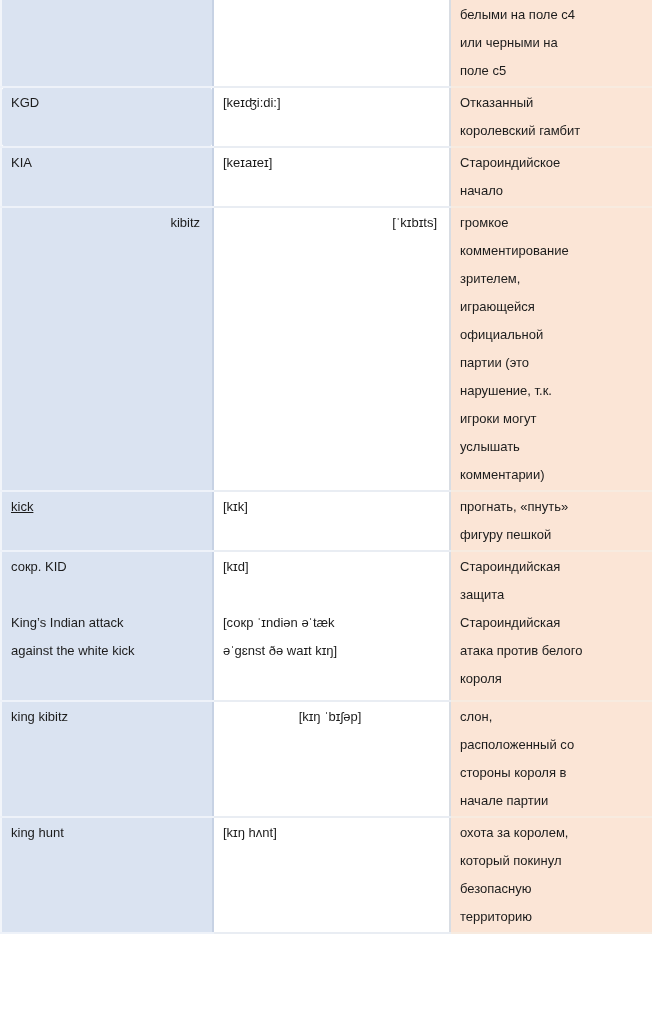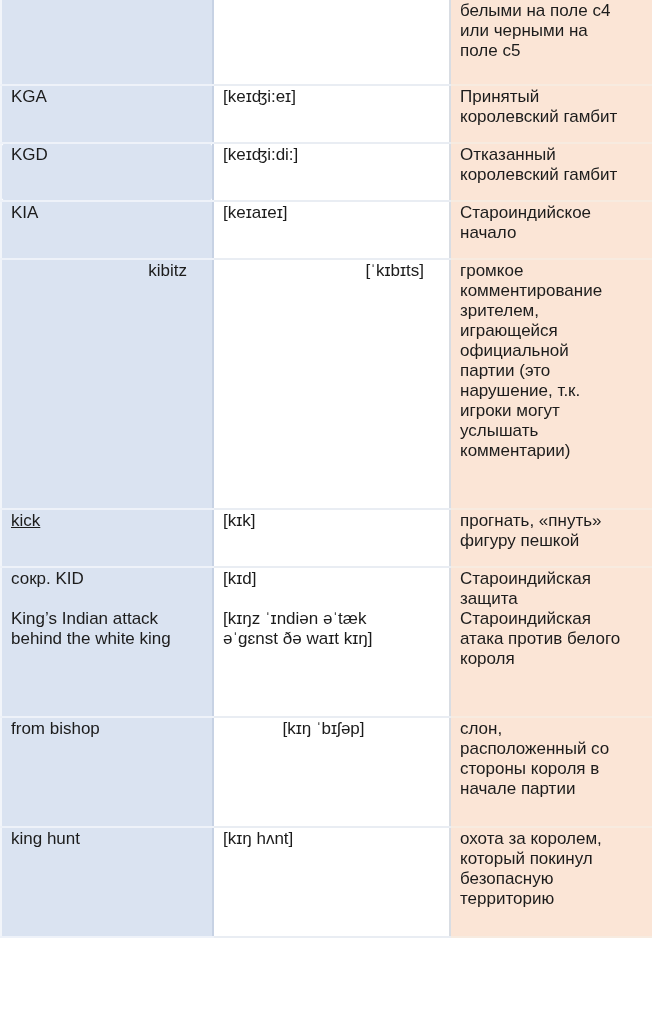--- a/index.html
+++ b/index.html
@@ -16,23 +16,23 @@
     font-family: "Liberation Sans", "DejaVu Sans", sans-serif;
     color: #1c1c1c;
   }
   table.dict {
     border-collapse: collapse;
     table-layout: fixed;
     width: 652px;
   }
   table.dict td {
     vertical-align: top;
-    padding: 1px 25px 1px 9px;
-    font-size: 17px;
-    line-height: 20px;
+    padding: 1px 12px 1px 9px;
+    font-size: 13px;
+    line-height: 28px;
     white-space: pre-line;
     overflow: hidden;
     word-wrap: break-word;
   }
   td.col-en {
     background: var(--col-en-bg, #dae3f1);
     border-left: 2px solid #f2f5fa;
     border-right: 2px solid #c7d2e4;
     border-bottom: 2px solid #eef2f9;
   }
@@ -63,26 +63,20 @@
     </colgroup>
     <tbody id="dict-body">
         <tr>
           <td class="col-en" style="height: 82px;"></td>
           <td class="col-ipa" style="height: 82px;"></td>
           <td class="col-ru" style="height: 82px;">белыми на поле c4
 или черными на
 поле c5</td>
         </tr>
         <tr>
-          <td class="col-en" style="height: 54px;">KGA</td>
-          <td class="col-ipa" style="height: 54px;">[keɪʤi:eɪ]</td>
-          <td class="col-ru" style="height: 54px;">Принятый
-королевский гамбит</td>
-        </tr>
-        <tr>
           <td class="col-en" style="height: 54px; border-radius: 6px;">KGD</td>
           <td class="col-ipa" style="height: 54px;">[keɪʤi:di:]</td>
           <td class="col-ru" style="height: 54px;">Отказанный
 королевский гамбит</td>
         </tr>
         <tr>
           <td class="col-en" style="height: 54px; margin-left: 8px;">KIA</td>
           <td class="col-ipa" style="height: 54px; border-radius: 22px;">[keɪaɪeɪ]</td>
           <td class="col-ru" style="height: 54px;">Староиндийское
 начало</td>
@@ -104,33 +98,33 @@
         <tr>
           <td class="col-en" style="height: 54px; text-decoration: underline;">kick</td>
           <td class="col-ipa" style="height: 54px;">[kɪk]</td>
           <td class="col-ru" style="height: 54px; margin-left: 20px;">прогнать, «пнуть»
 фигуру пешкой</td>
         </tr>
         <tr>
           <td class="col-en" style="height: 146px;">сокр. KID
 
 King’s Indian attack
-behind the white king</td>
+against the white kick</td>
           <td class="col-ipa" style="height: 146px;">[kɪd]
 
-[kɪŋz ˈɪndiən əˈtæk
+[сокр ˈɪndiən əˈtæk
 əˈgɛnst ðə waɪt kɪŋ]</td>
           <td class="col-ru" style="height: 146px;">Староиндийская
 защита
 Староиндийская
 атака против белого
 короля</td>
         </tr>
         <tr>
-          <td class="col-en" style="height: 106px;">from bishop</td>
+          <td class="col-en" style="height: 106px;">king kibitz</td>
           <td class="col-ipa" style="height: 106px; text-align: center;">[kɪŋ ˈbɪʃəp]</td>
           <td class="col-ru" style="height: 106px; margin-left: 26px;">слон,
 расположенный со
 стороны короля в
 начале партии</td>
         </tr>
         <tr>
           <td class="col-en" style="height: 106px;">king hunt</td>
           <td class="col-ipa" style="height: 106px;">[kɪŋ hʌnt]</td>
           <td class="col-ru" style="height: 106px;">охота за королем,

